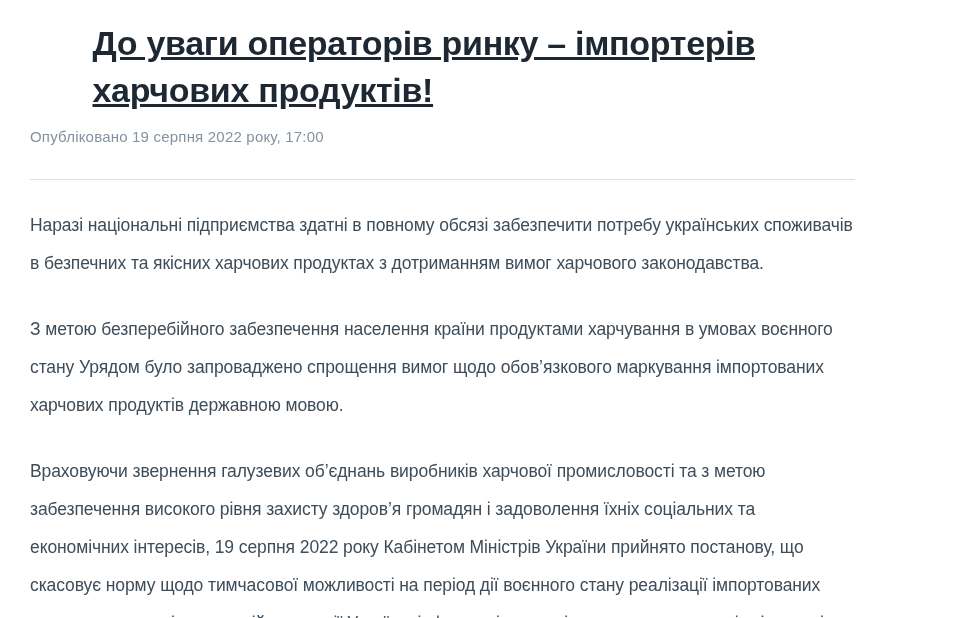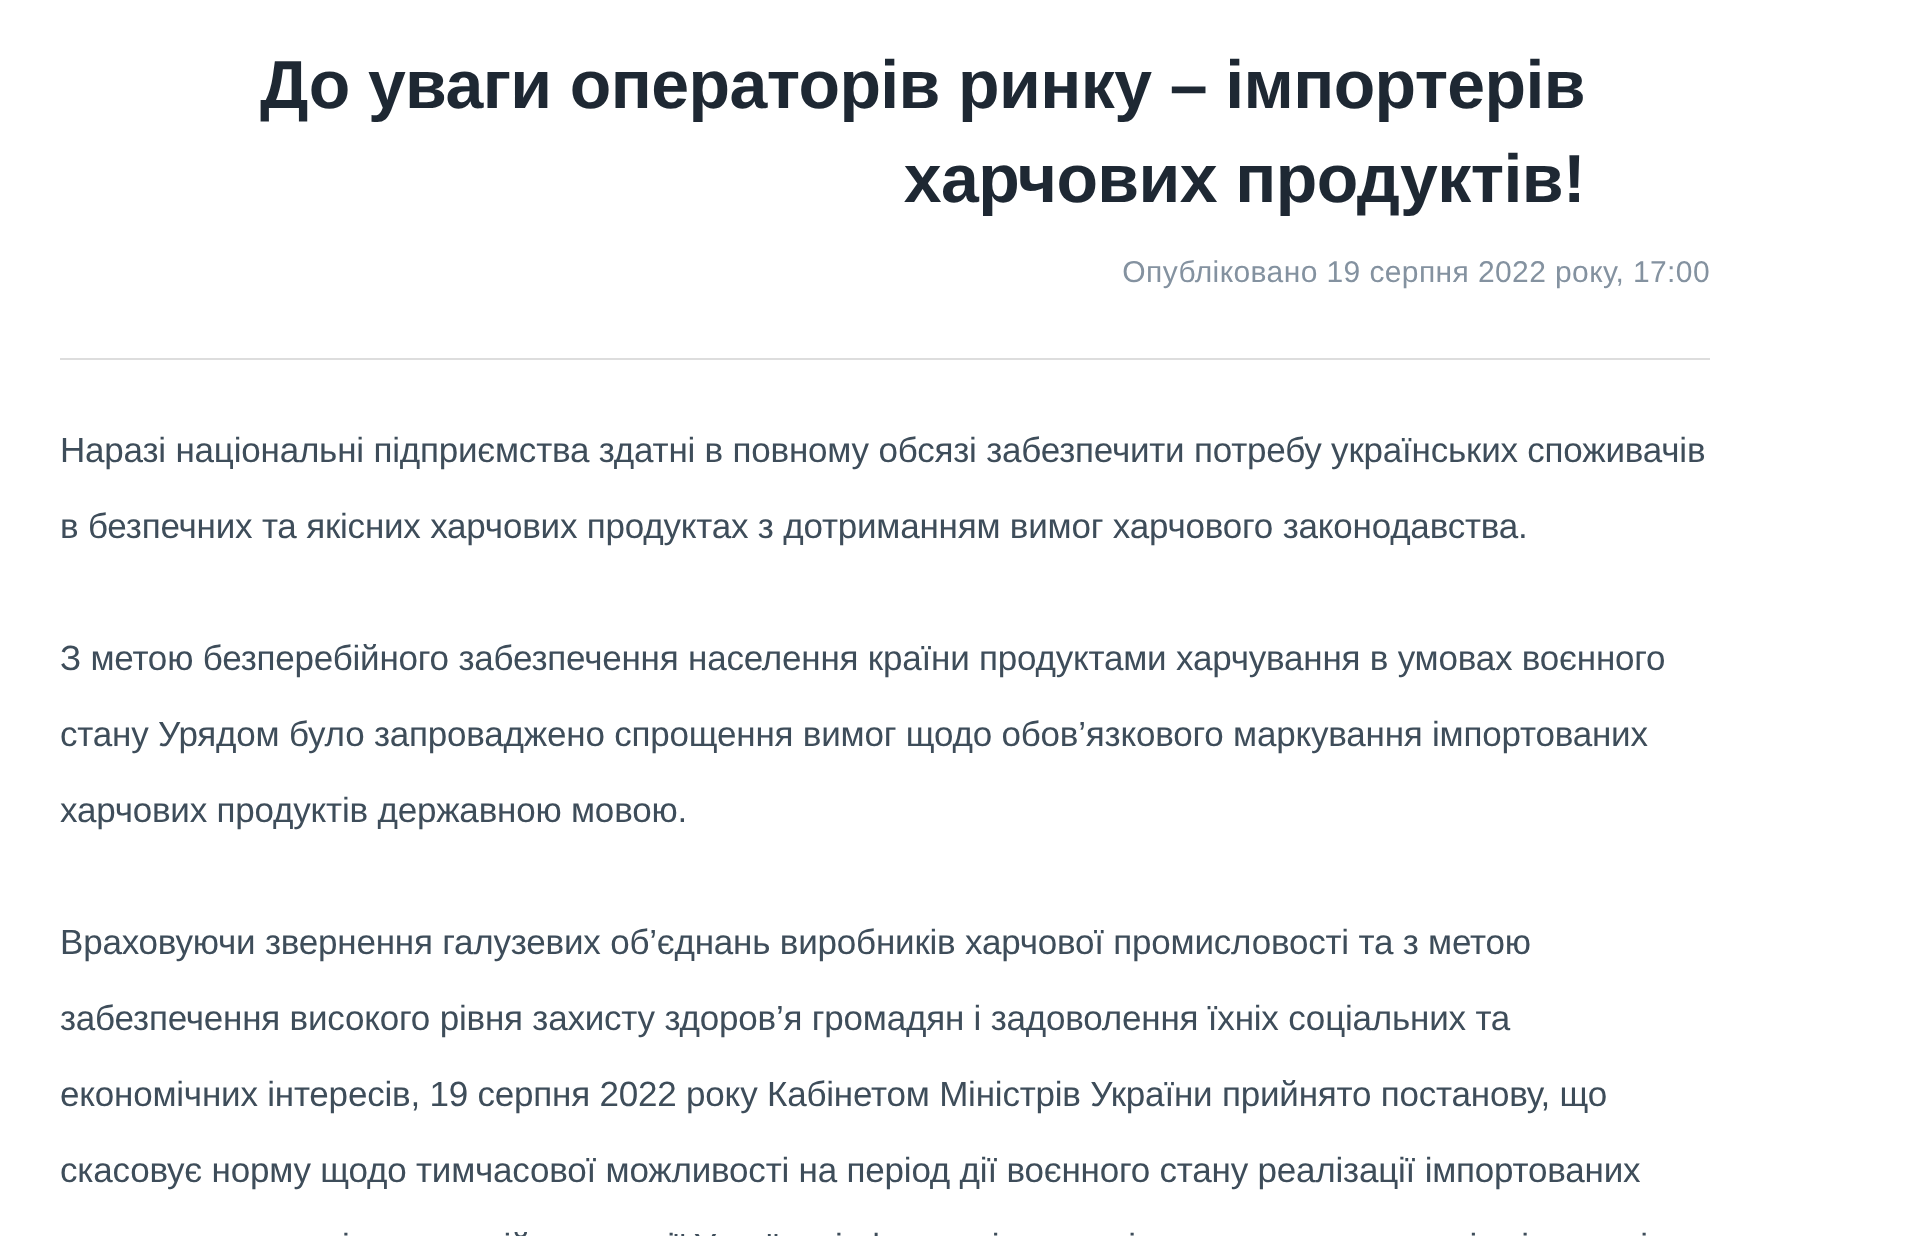--- a/index.html
+++ b/index.html
@@ -18,30 +18,31 @@
     font-family:"Liberation Sans", sans-serif;
     overflow:hidden;
   }
   .article{
     width:825px;
     margin-left:30px;
   }
   .page-title{
     max-width:700px;
     margin:20px auto 14px auto;
-    text-align:right;
+    text-align:left;
     font-size:34px;
     line-height:47px;
     font-weight:600;
     letter-spacing:-0.3px;
     color:var(--title-color);
+    text-decoration:underline;
   }
   .publish-date{
     margin:0 0 34px 0;
-    text-align:right;
+    text-align:left;
     font-size:15px;
     letter-spacing:0.2px;
     color:var(--date-color);
   }
   .content-divider{
     border:none;
     border-top:1px solid var(--divider-color);
     margin:0 0 26px 0;
   }
   .article-body p{

